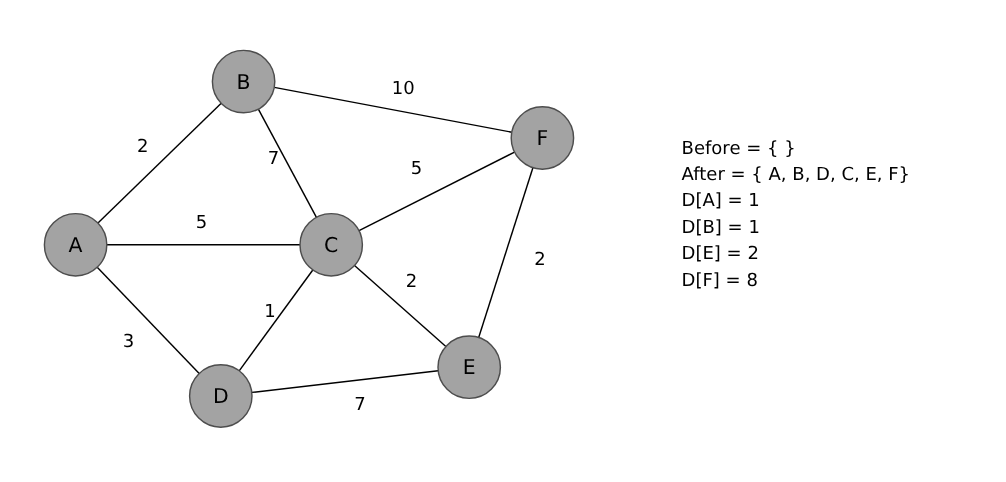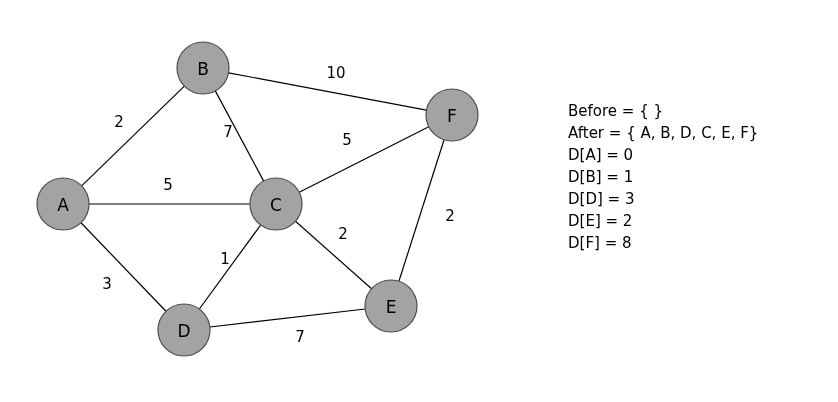--- a/index.html
+++ b/index.html
@@ -42,21 +42,21 @@
   .edge-weight {
     font-family: "DejaVu Sans", sans-serif;
     font-size: 15px;
     fill: #000000;
     text-anchor: middle;
     dominant-baseline: central;
   }
   #info-panel {
     position: absolute;
     left: 568px;
-    top: 100px;
+    top: 112px;
     width: 250px;
   }
   .info-line {
     font-family: "DejaVu Sans", sans-serif;
     font-size: 15px;
     color: #000000;
     line-height: 22px;
     white-space: pre;
   }
 </style>
@@ -114,20 +114,19 @@
         <text x="225" y="259" class="edge-weight">1</text>
         <text x="343" y="234" class="edge-weight">2</text>
         <text x="300" y="337" class="edge-weight">7</text>
         <text x="450" y="216" class="edge-weight">2</text>
       </g>
   </svg>
 
   <div id="info-panel">
       <div class="info-line">Before = { }</div>
       <div class="info-line">After = { A, B, D, C, E, F}</div>
-      <div class="info-line">D[A] = 0</div>
+      <div class="info-line">D[A] = 1</div>
       <div class="info-line">D[B] = 1</div>
-      <div class="info-line">D[D] = 3</div>
       <div class="info-line">D[E] = 2</div>
       <div class="info-line">D[F] = 8</div>
     </div>
 
 </div>
 
 </body></html>

